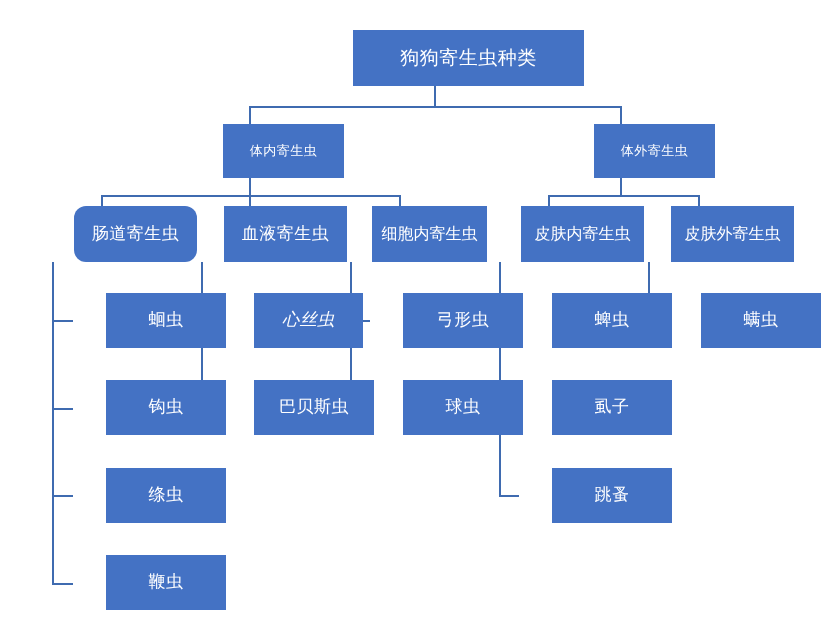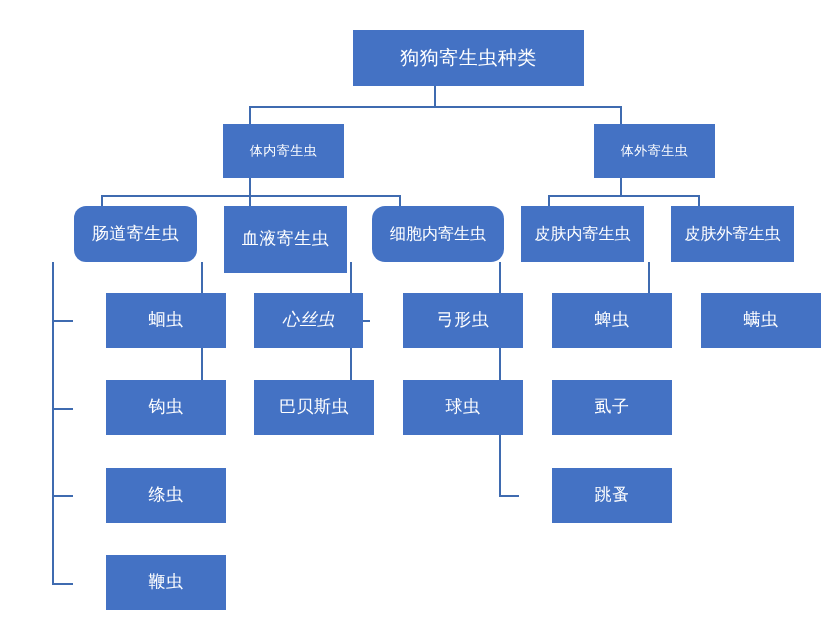--- a/index.html
+++ b/index.html
@@ -90,23 +90,23 @@
   <div class="conn h" style="left:648px; top:320px; width:20px;"></div>
 
   <div class="node root" style="left:319px; top:30px; width:231px; height:56px;">狗狗寄生虫种类</div>
 
   <div class="node lvl2" style="left:189px; top:124px; width:121px; height:54px;">体内寄生虫</div>
 
   <div class="node lvl2" style="left:560px; top:124px; width:121px; height:54px;">体外寄生虫</div>
 
   <div class="node lvl3" style="left:40px; top:206px; width:123px; height:56px;border-radius:12px;">肠道寄生虫</div>
 
-  <div class="node lvl3" style="left:190px; top:206px; width:123px; height:67px;">血液寄生虫</div>
+  <div class="node lvl3" style="left:190px; top:206px; width:123px; height:56px;">血液寄生虫</div>
 
-  <div class="node lvl3 tight" style="left:338px; top:206px; width:132px; height:56px;border-radius:13px;">细胞内寄生虫</div>
+  <div class="node lvl3 tight" style="left:338px; top:206px; width:115px; height:56px;">细胞内寄生虫</div>
 
   <div class="node lvl3 tight" style="left:487px; top:206px; width:123px; height:56px;">皮肤内寄生虫</div>
 
   <div class="node lvl3 tight" style="left:637px; top:206px; width:123px; height:56px;text-align:right;">皮肤外寄生虫</div>
 
   <div class="node leaf" style="left:72px; top:293px; width:120px; height:55px;">蛔虫</div>
   <div class="node leaf" style="left:72px; top:380px; width:120px; height:55px;">钩虫</div>
   <div class="node leaf" style="left:72px; top:468px; width:120px; height:55px;">绦虫</div>
   <div class="node leaf" style="left:72px; top:555px; width:120px; height:55px;font-family:Liberation Serif, serif;">鞭虫</div>
 

